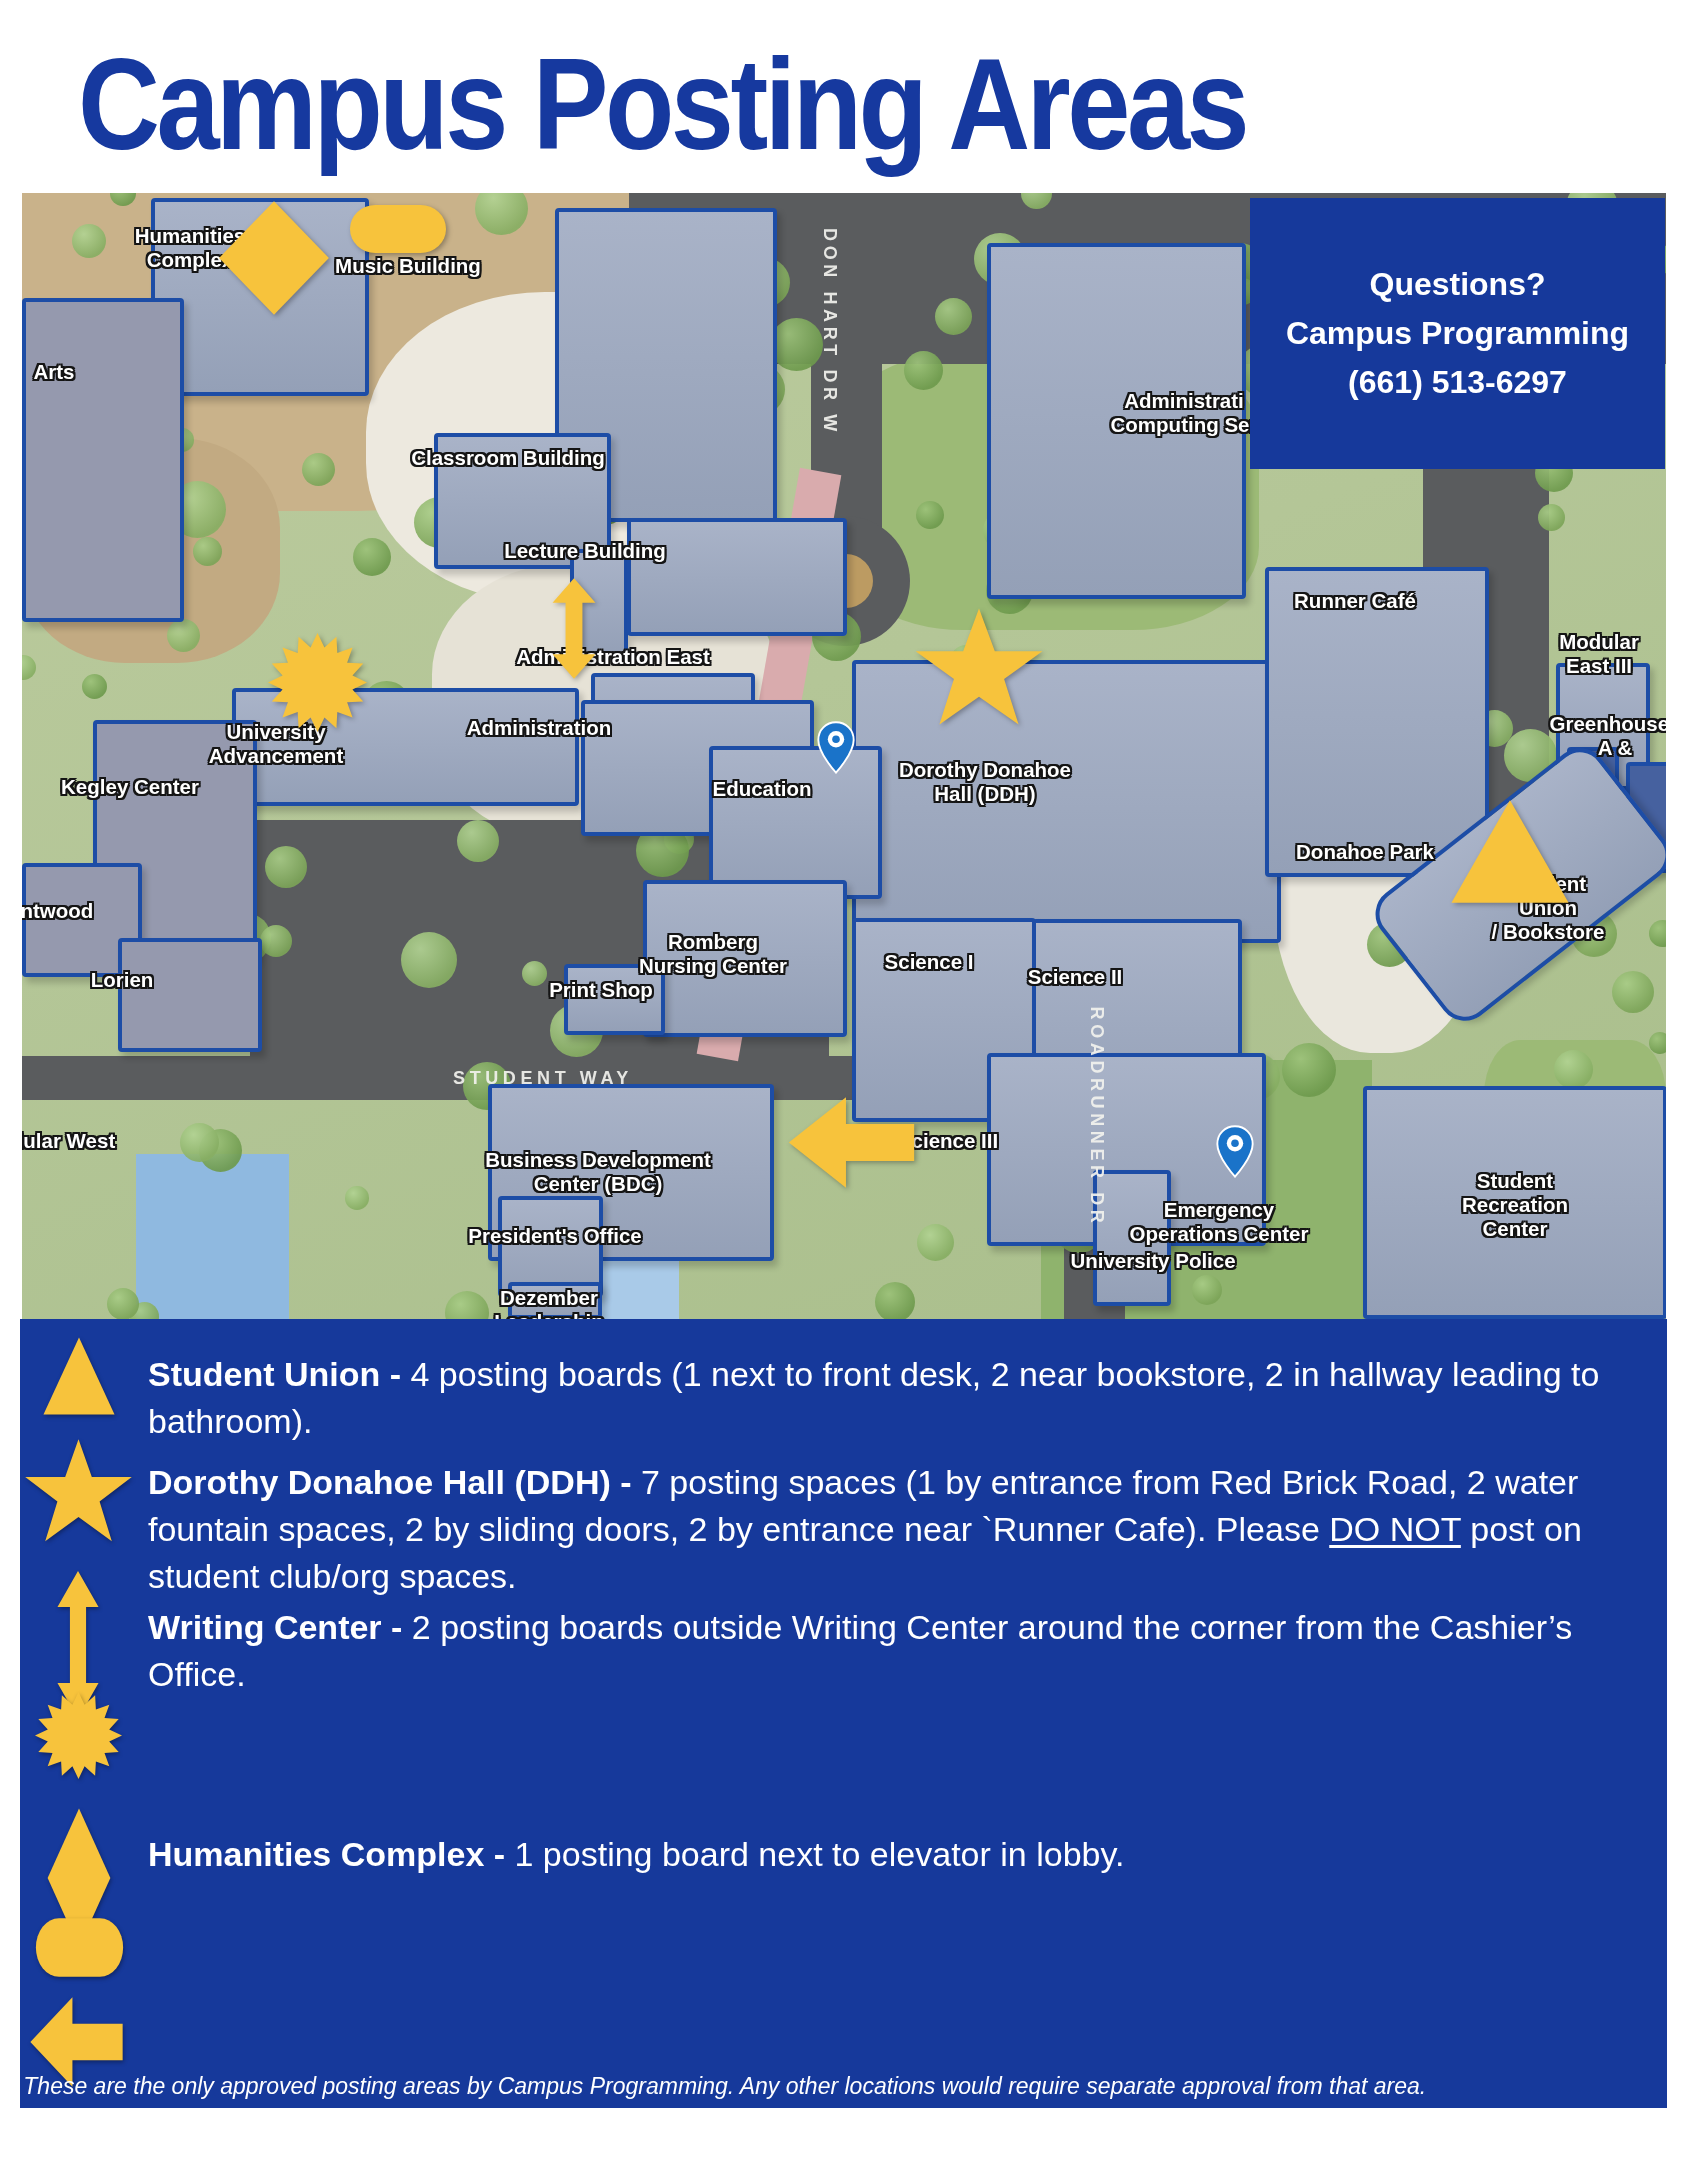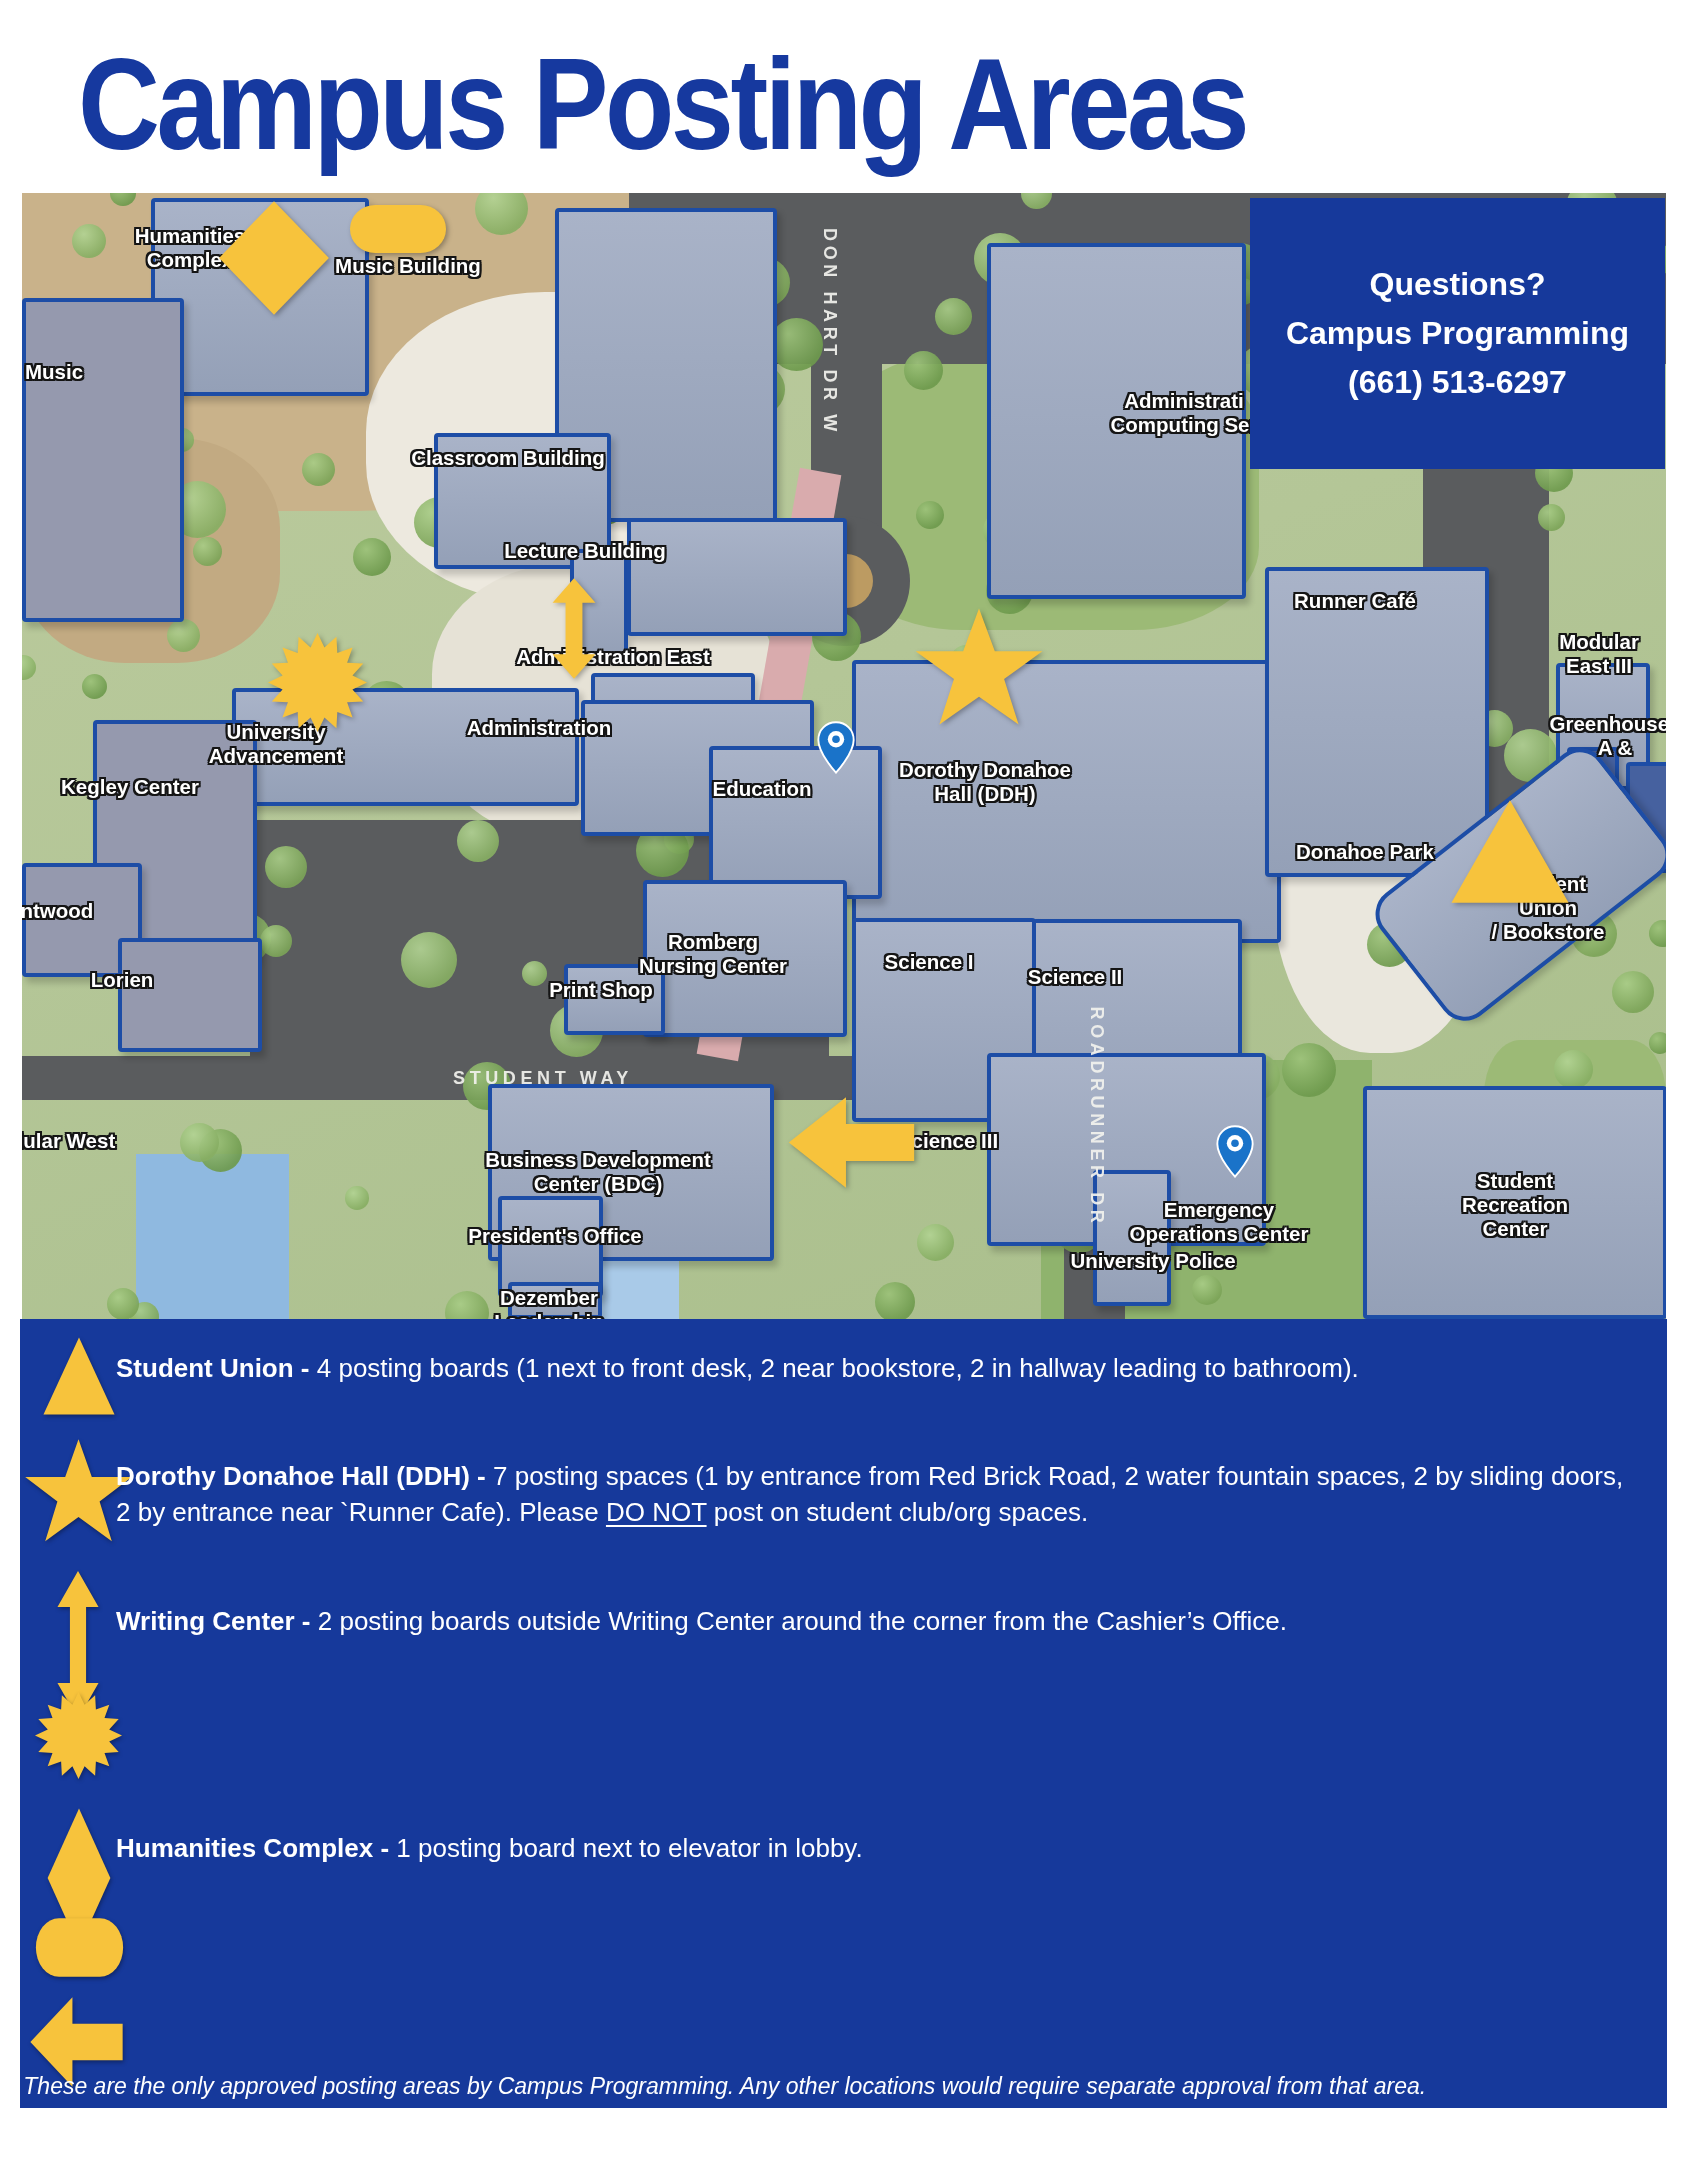--- a/index.html
+++ b/index.html
@@ -33,21 +33,21 @@
   .pin{position:absolute;z-index:7;}
   
   .qbox{position:absolute;left:1250px;top:198px;width:415px;height:271px;background:var(--panelBlue);
     display:flex;flex-direction:column;align-items:center;justify-content:center;gap:12px;
     color:#fff;font-weight:700;font-size:32px;text-align:center;z-index:20;}
   
   .legend{position:absolute;left:20px;top:1319px;width:1647px;height:789px;
     background:var(--panelBlue);color:#fff;z-index:10;}
   .lgicon{position:absolute;filter:drop-shadow(1.3px 2px 2px rgba(0,0,0,.35));}
   .lgicon polygon,.lgicon rect{fill:var(--markerYellow);}
-  .lg-text{position:absolute;left:96px;width:1528px;font-size:26px;line-height:1.38;font-weight:400;}
+  .lg-text{position:absolute;left:128px;width:1528px;font-size:34px;line-height:1.38;font-weight:400;}
   .lg-label{font-weight:700;}
   .u{text-decoration:underline;text-underline-offset:4px;}
   .footer{position:absolute;left:3.3px;top:754px;width:1641px;font-size:23px;font-style:italic;}
 </style>
 </head>
 <body>
 
 <div class="page">
 
   <div class="title">Campus Posting Areas</div>
@@ -217,21 +217,21 @@
       <div class="bld" style="left: 1361px; top: 614px; width: 279px; height: 155px; transform: rotate(-38deg); border-radius: 26.5px;"></div>
       <div class="bld" style="left: 1341px; top: 893px; width: 304px; height: 233px;"></div>
       <div class="bld" style="left: 1071px; top: 977px; width: 78px; height: 136px;"></div>
       <div class="bld" style="left: 965px; top: 50px; width: 259px; height: 356px;"></div>
       <div class="rlabel vert" style="left: 807px; top: 139px;">DON HART DR W</div>
       <div class="rlabel" style="left: 521px; top: 885px;">STUDENT WAY</div>
       <div class="rlabel vert" style="left: 1074px; top: 924px;">ROADRUNNER DR</div>
       <div class="blabel" style="left: 168px; top: 55px;">Humanities
 Complex</div>
       <div class="blabel" style="left: 386px; top: 73px;">Music Building</div>
-      <div class="blabel" style="left: 32px; top: 179px;">Music</div>
+      <div class="blabel" style="left: 32px; top: 179px;">Arts</div>
       <div class="blabel" style="left: 486px; top: 265px;">Classroom Building</div>
       <div class="blabel" style="left: 563px; top: 358px;">Lecture Building</div>
       <div class="blabel" style="left: 591px; top: 464px;">Administration East</div>
       <div class="blabel" style="left: 517px; top: 535px;">Administration</div>
       <div class="blabel" style="left: 254px; top: 551px;">University
 Advancement</div>
       <div class="blabel" style="left: 108px; top: 594px;">Kegley Center</div>
       <div class="blabel" style="left: 963px; top: 589px;">Dorothy Donahoe
 Hall (DDH)</div>
       <div class="blabel" style="left: 740px; top: 596px;">Education</div>

